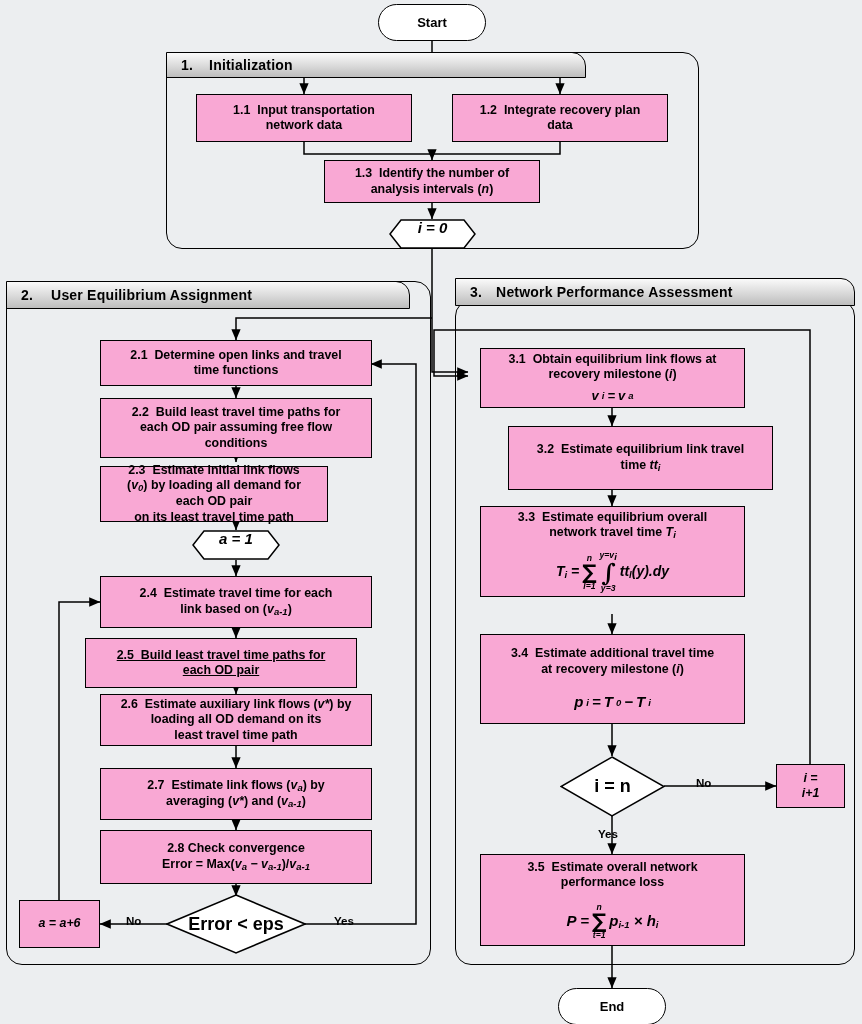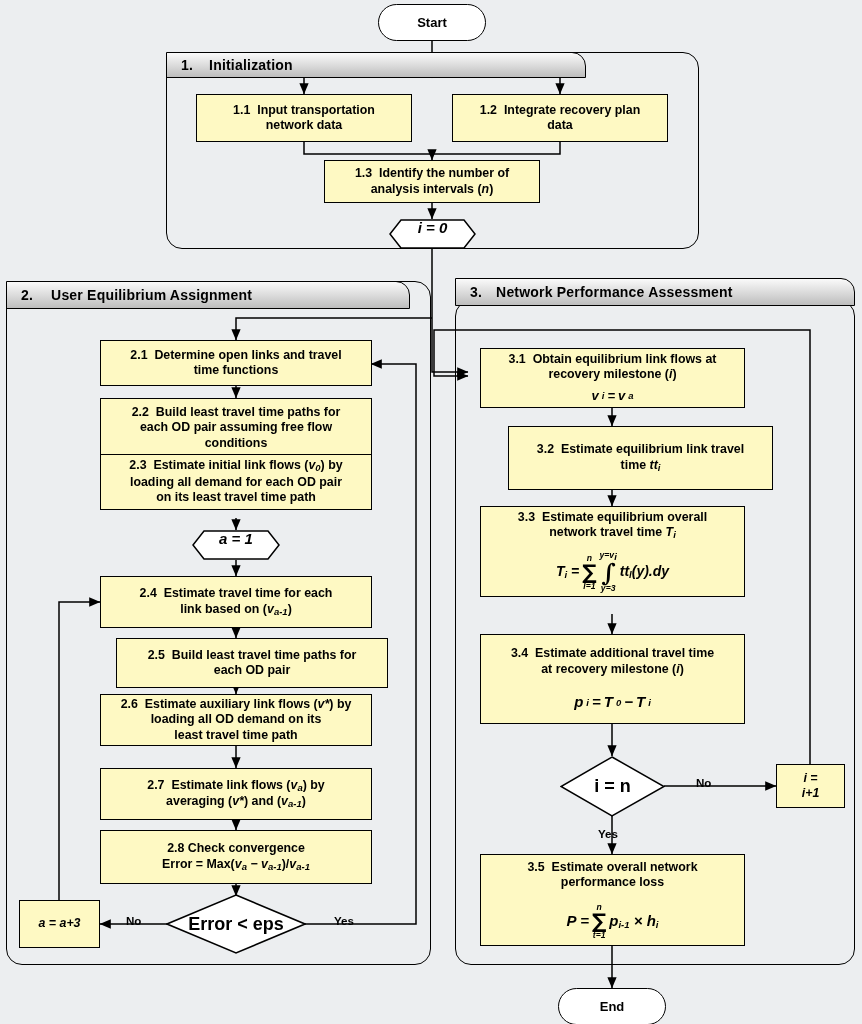--- a/index.html
+++ b/index.html
@@ -17,21 +17,21 @@
 
   
   .terminator{
     background:#fff;border:1.6px solid #000;border-radius:999px;
     display:flex;align-items:center;justify-content:center;
     font-size:13px;font-weight:bold;
   }
 
   
   .box{
-    background:#fef9c3;border:1.6px solid #000;
+    background:#f9a8d4;border:1.6px solid #000;
     display:flex;flex-direction:column;align-items:center;justify-content:center;
     text-align:center;font-size:12.4px;font-weight:bold;line-height:1.25;
     padding:4px 18px;
   }
 
   
   .group{
     background:transparent;border:1.6px solid #000;border-radius:16px;
   }
   .group-header{
@@ -188,36 +188,36 @@
       </svg>
     <span class="hex-inner"><span class="ital">i</span> = 0</span>
   </div>
 
   <div class="node box" style="left:100px;top:340px;width:272px;height:46px;">
     <span>2.1&nbsp; Determine open links and travel<br>time functions</span>
   </div>
   <div class="node box" style="left:100px;top:398px;width:272px;height:60px;">
     <span>2.2&nbsp; Build least travel time paths for<br>each OD pair assuming free flow<br>conditions</span>
   </div>
-  <div class="node box" style="left:100px;top:454px;width:272px;height:56px;justify-content:center;">
+  <div class="node box" style="left:100px;top:466px;width:228px;height:56px;justify-content:center;">
     <span>2.3&nbsp; Estimate initial link flows (<span class="ital">v</span><span class="sub">0</span>) by
       loading all demand for each OD pair<br>on its least travel time path</span>
   </div>
 
   <div class="node hex" style="left:192px;top:530px;width:88px;height:30px;">
     <svg width="88" height="30" viewBox="0 0 88 30">
         <polygon points="12,1 76,1 87,15 76,29 12,29 1,15" fill="#fff" stroke="#000" stroke-width="1.5"></polygon>
       </svg>
     <span class="hex-inner"><span class="ital">a</span> = 1</span>
   </div>
 
   <div class="node box" style="left:100px;top:576px;width:272px;height:52px;">
     <span>2.4&nbsp; Estimate travel time for each<br>link based on (<span class="ital">v</span><span class="sub">a-1</span>)</span>
   </div>
-  <div class="node box" style="left:116px;top:638px;width:272px;height:50px;">
+  <div class="node box" style="left:85px;top:638px;width:272px;height:50px;text-decoration:underline;">
     <span>2.5&nbsp; Build least travel time paths for<br>each OD pair</span>
   </div>
   <div class="node box" style="left:100px;top:694px;width:272px;height:52px;">
     <span>2.6&nbsp; Estimate auxiliary link flows (<span class="ital">v*</span>)
       by loading all OD demand on its<br>least travel time path</span>
   </div>
   <div class="node box" style="left:100px;top:768px;width:272px;height:52px;">
     <span>2.7&nbsp; Estimate link flows (<span class="ital">v</span><span class="sub">a</span>) by<br>averaging (<span class="ital">v*</span>) and (<span class="ital">v</span><span class="sub">a-1</span>)</span>
   </div>
   <div class="node box" style="left:100px;top:830px;width:272px;height:54px;">
@@ -226,21 +226,21 @@
   </div>
 
   <div class="node diamond" style="left:166px;top:894px;width:140px;height:60px;">
     <svg width="140" height="60" viewBox="0 0 140 60">
         <polygon points="70,1 139,30 70,59 1,30" fill="#fff" stroke="#000" stroke-width="1.5"></polygon>
       </svg>
     <span class="d-inner">Error &lt; eps</span>
   </div>
 
   <div class="node box" style="left:19px;top:900px;width:81px;height:48px;font-style:italic;">
-    <span>a = a+3</span>
+    <span>a = a+6</span>
   </div>
 
   <div class="edge-label" style="left:126px;top:914px;">No</div>
   <div class="edge-label" style="left:334px;top:914px;">Yes</div>
 
   <div class="node box" style="left:480px;top:348px;width:265px;height:60px;">
     <span>3.1&nbsp; Obtain equilibrium link flows at<br>recovery milestone (<span class="ital">i</span>)</span>
     <span class="eqline"><span class="ital">v</span><span class="sub">i</span> = <span class="ital">v</span><span class="sub">a</span></span>
   </div>
 

